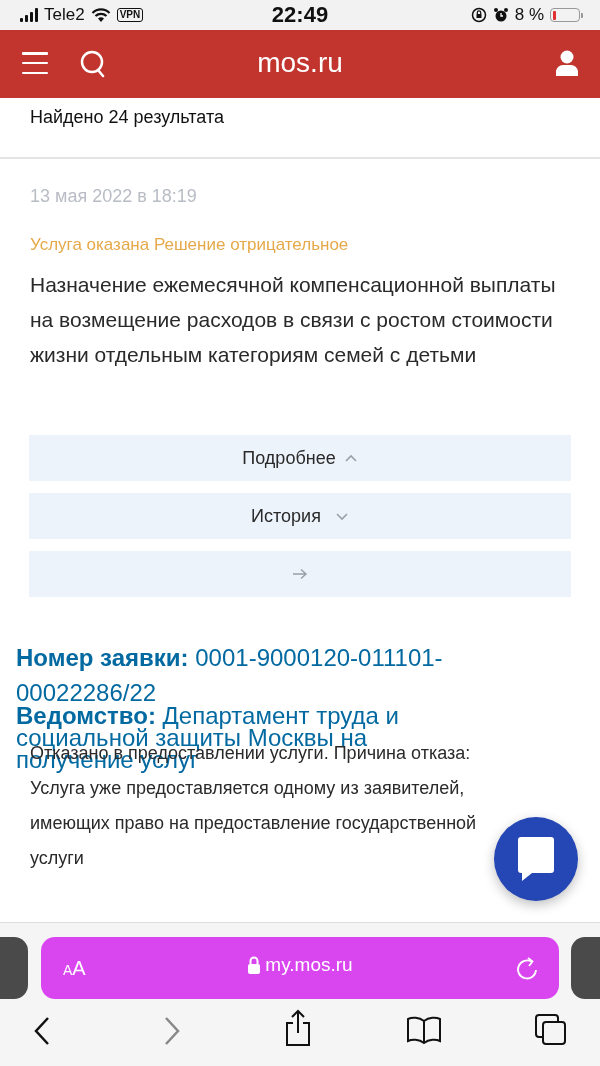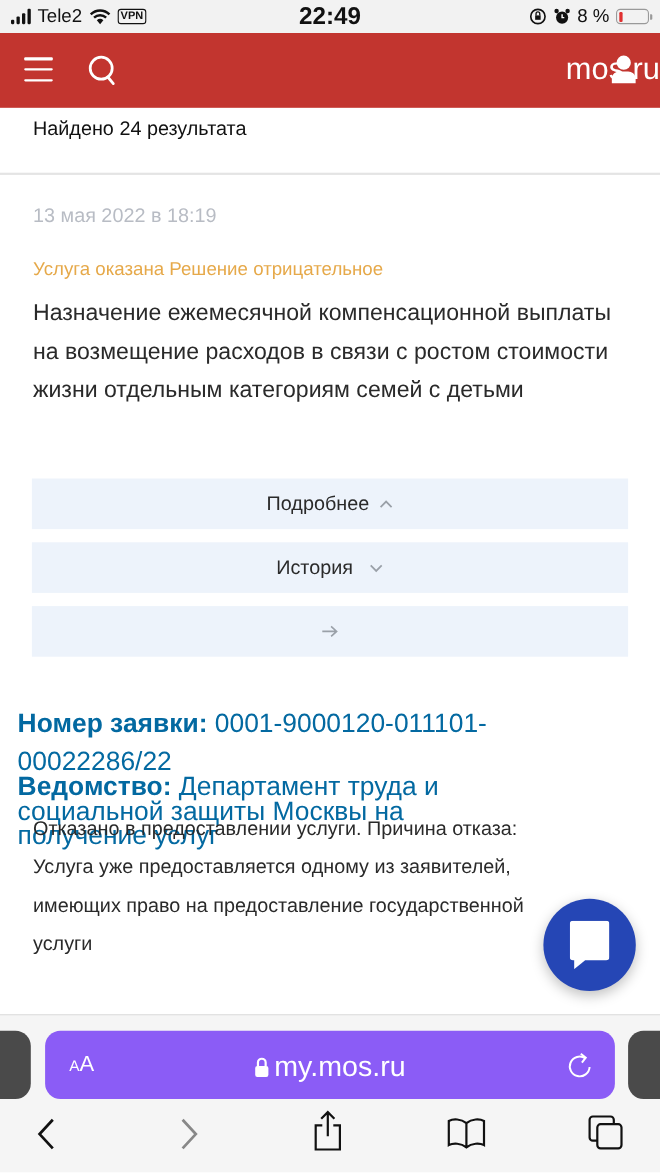--- a/index.html
+++ b/index.html
@@ -1,35 +1,35 @@
 <!DOCTYPE html>
 <html><head>
   <meta charset="utf-8">
   <style>
     * { box-sizing: border-box; margin: 0; padding: 0; }
     html, body { width: 600px; height: 1066px; overflow: hidden; background: #fff; }
     body { font-family: "Liberation Sans", "DejaVu Sans", sans-serif; color: #222; position: relative; }
 
     
-    .statusbar { position: absolute; top: 0; left: 0; width: 600px; height: 30px; background: #f2f2f2; display: flex; align-items: center; justify-content: space-between; padding: 0 10px; font-size: 17px; color: #111; }
+    .statusbar { position: absolute; top: 0; left: 0; width: 600px; height: 30px; background: #f2f2f2; display: flex; align-items: center; justify-content: space-between; padding: 0 20px; font-size: 17px; color: #111; }
     .sb-left, .sb-right { display: flex; align-items: center; gap: 6px; }
     .signal { display: flex; align-items: flex-end; gap: 2px; height: 14px; }
     .signal span { width: 3px; background: #111; border-radius: 1px; }
     .vpn { border: 1.5px solid #111; border-radius: 3px; font-size: 10px; padding: 0 2px; line-height: 12px; font-weight: bold; }
     .time { font-weight: bold; font-size: 22px; position: absolute; left: 50%; transform: translateX(-50%); }
     .battery { width: 30px; height: 14px; border: 1.5px solid #999; border-radius: 4px; position: relative; padding: 1.5px; }
     .battery::after { content: ""; position: absolute; right: -4px; top: 4px; width: 2px; height: 5px; background: #999; border-radius: 0 1px 1px 0; }
     .battery .lvl { width: 3px; height: 100%; background: #e03030; border-radius: 1px; }
 
     
     .header { position: absolute; top: 30px; left: 0; width: 600px; height: 68px; background: #c2352f; display: flex; align-items: center; }
     .header .menu { position: absolute; left: 22px; top: 22px; width: 26px; height: 22px; display: flex; flex-direction: column; justify-content: space-between; }
     .header .menu span { height: 2.5px; background: #fff; border-radius: 1px; }
     .header .search { position: absolute; left: 80px; top: 20px; }
-    .header .logo { position: absolute; left: 0; right: 0; text-align: right; color: #fff; font-size: 28px; top: 17px; }
+    .header .logo { position: absolute; left: 0; right: 0; text-align: center; color: #fff; font-size: 28px; top: 17px; }
     .header .user { position: absolute; right: 22px; top: 20px; }
 
     
     .results-bar { position: absolute; top: 100px; left: 30px; right: 0; height: 34px; display: flex; align-items: center; gap: 18px; font-size: 18px; }
     .results-count { color: #111; }
     .mark-read { color: #5a93d6; }
     .divider { position: absolute; top: 157px; left: 0; width: 600px; height: 2px; background: #e4e4e4; }
     .date { position: absolute; top: 186px; left: 30px; font-size: 18px; color: #b8bcc4; }
     .status { position: absolute; top: 235px; left: 30px; font-size: 17px; color: #e6a94a; }
     .title { position: absolute; top: 267px; left: 30px; width: 530px; font-size: 21px; line-height: 35px; color: #2a2a2a; }
@@ -39,24 +39,24 @@
 
     .meta { position: absolute; left: 16px; width: 470px; font-size: 24px; color: #0369a1; }
     .meta b { font-weight: bold; }
     .reason { position: absolute; top: 736px; left: 30px; width: 460px; font-size: 18px; line-height: 35px; color: #2a2a2a; }
 
     .chat-fab { position: absolute; left: 494px; top: 817px; width: 84px; height: 84px; border-radius: 50%; background: #2546b5; box-shadow: 0 4px 12px rgba(0,0,0,0.25); display: flex; align-items: center; justify-content: center; }
 
     
     .safari { position: absolute; top: 922px; left: 0; width: 600px; height: 144px; background: #f5f5f5; border-top: 1px solid #ddd; }
     .tab-side { position: absolute; top: 14px; height: 62px; background: #4a4a4a; border-radius: 14px; }
-    .addr { position: absolute; top: 14px; left: 41px; width: 518px; height: 62px; background: #8b5cf6; border-radius: 14px; color: #fff; }
+    .addr { position: absolute; top: 14px; left: 41px; width: 518px; height: 62px; background: #d946ef; border-radius: 14px; color: #fff; }
     .addr .aa { position: absolute; left: 22px; top: 20px; font-size: 20px; }
     .addr .aa small { font-size: 14px; }
-    .addr .url { position: absolute; left: 0; right: 0; top: 17px; text-align: center; font-size: 26px; display: flex; justify-content: center; align-items: center; gap: 4px; }
+    .addr .url { position: absolute; left: 0; right: 0; top: 17px; text-align: center; font-size: 19px; display: flex; justify-content: center; align-items: center; gap: 4px; }
     .addr .reload { position: absolute; right: 20px; top: 18px; }
     .toolbar { position: absolute; top: 92px; left: 0; width: 600px; height: 44px; }
     .tb { position: absolute; top: 0; }
   </style>
 </head>
 <body>
 
 <div class="statusbar">
   <div class="sb-left">
     <div class="signal">

